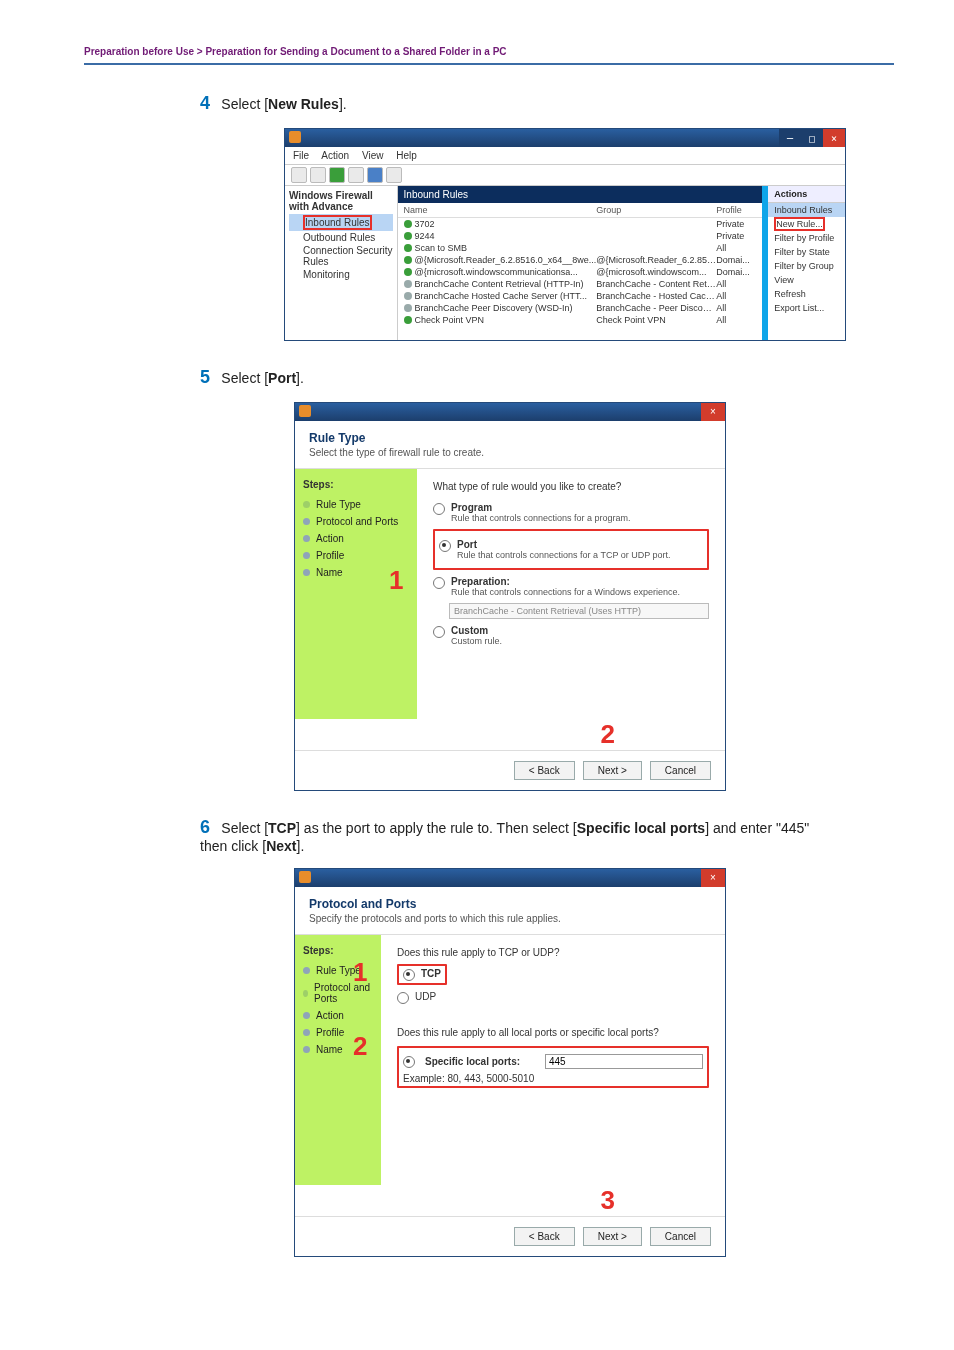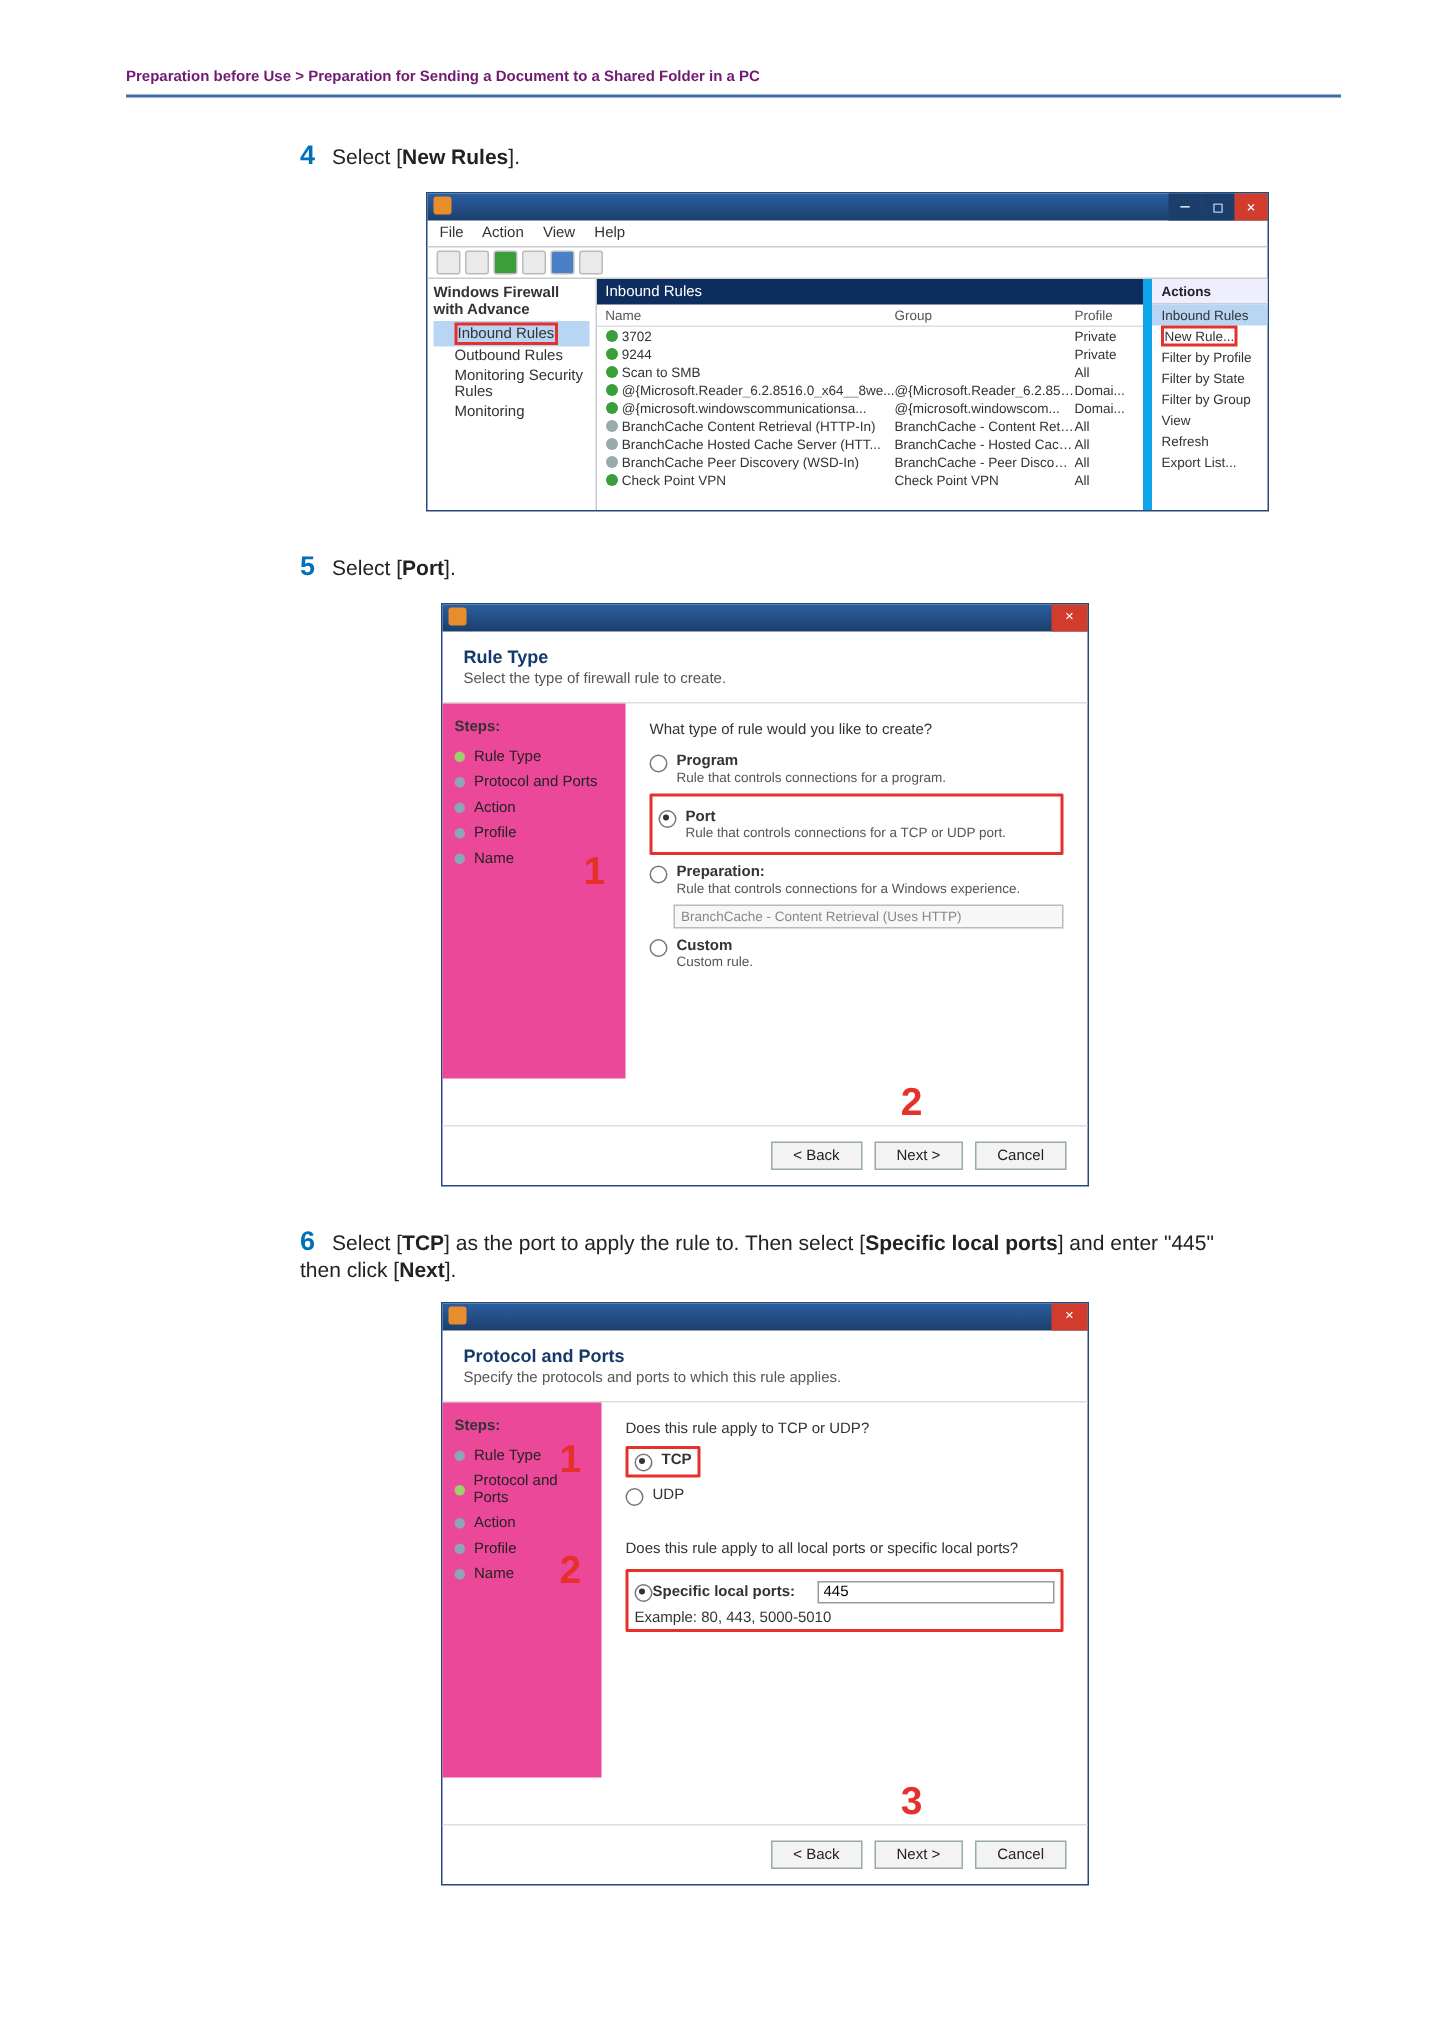--- a/index.html
+++ b/index.html
@@ -50,37 +50,37 @@
 .fw .call-tree{border:2px solid var(--red);display:inline-block}
 
 .wiz{width:430px;margin-left:210px;border:1px solid #244a7a;background:#fff;position:relative}
 .wiz-title{height:18px;background:linear-gradient(#2a5fa0,#1c3e6c);position:relative}
 .wiz-title .icn{position:absolute;left:4px;top:2px;width:12px;height:12px;background:#e88d2b;border-radius:2px}
 .wiz-title .x{position:absolute;right:0;top:0;width:24px;height:18px;background:#d23c2c;color:#fff;text-align:center;font-size:10px;line-height:18px}
 .wiz-head{padding:10px 14px;border-bottom:1px solid #ddd}
 .wiz-head .h{font-weight:700;font-size:12px;color:#143a6a}
 .wiz-head .s{font-size:10px;color:#555;margin-top:2px}
 .wiz-body{display:flex;min-height:250px}
-.wiz-steps{width:110px;background:#ec4899;padding:10px 8px;font-size:10px}
+.wiz-steps{width:110px;background:#bef264;padding:10px 8px;font-size:10px}
 .wiz-steps .lbl{font-weight:700;margin-bottom:6px;color:#333}
 .wiz-steps .st{padding:3px 0;display:flex;align-items:center;gap:6px}
 .bul{width:7px;height:7px;border-radius:50%}
 .bul.act{background:var(--step-active)}.bul.pend{background:var(--step-pend)}
 .wiz-main{flex:1;padding:12px 16px;font-size:10px;color:#333}
 .radio{display:flex;align-items:flex-start;gap:6px;margin:6px 0}
 .rdot{width:10px;height:10px;border:1px solid #777;border-radius:50%;margin-top:1px;flex:0 0 10px;position:relative}
 .rdot.on:after{content:"";position:absolute;left:2px;top:2px;width:4px;height:4px;background:#333;border-radius:50%}
 .radio .rl b{font-weight:700}
 .radio .rd{font-size:9px;color:#555}
 .dropdown{border:1px solid #bbb;background:#f7f7f7;padding:2px 4px;font-size:9px;color:#888;margin:2px 0 2px 16px;width:250px}
 .call-red{border:2px solid var(--red);padding:2px 4px;border-radius:1px}
 .big-num{color:var(--red);font-weight:700;font-size:26px;position:absolute}
 .wiz-foot{display:flex;justify-content:flex-end;gap:8px;padding:10px 14px;border-top:1px solid #ddd}
 .btn{border:1px solid #9aa;padding:3px 14px;font-size:10px;background:#f3f3f3}
-.portline{display:flex;align-items:center;margin:4px 0}
+.portline{display:flex;align-items:center;gap:10px;margin:4px 0}
 .portline .pl{width:110px}
 .portline input{border:1px solid #999;font-size:10px;padding:1px 3px;width:150px}
 </style>
 </head>
 <body>
 
 <div class="page">
   <div class="bc">Preparation before Use &gt; Preparation for Sending a Document to a Shared Folder in a PC</div>
   <div class="hr"></div>
 
@@ -113,21 +113,21 @@
         <div class="tb-ic g"></div>
         <div class="tb-ic"></div>
         <div class="tb-ic b"></div>
         <div class="tb-ic"></div>
       </div>
       <div class="fw-body">
         <div class="fw-tree">
           <div class="tree-root">Windows Firewall with Advance</div>
           <div class="tree-it sel"><span class="call-tree">Inbound Rules</span></div>
           <div class="tree-it">Outbound Rules</div>
-          <div class="tree-it">Monitoring Security Rules</div>
+          <div class="tree-it">Connection Security Rules</div>
           <div class="tree-it">Monitoring</div>
         </div>
         <div class="fw-center">
           <div class="hdr">Inbound Rules</div>
           <div class="fw-cols">
             <div class="c1">Name</div>
             <div class="c2">Group</div>
             <div class="c3">Profile</div>
           </div>
           <div class="fw-rows" id="fw-rows">

